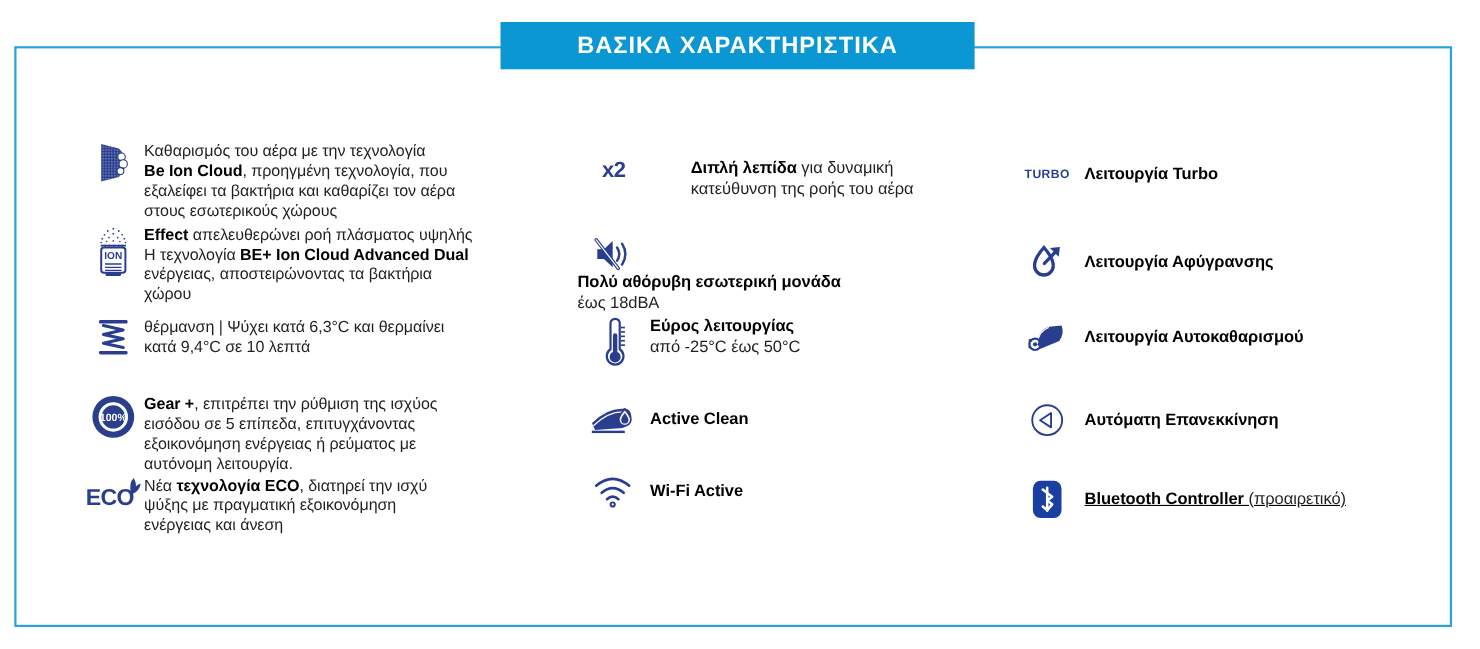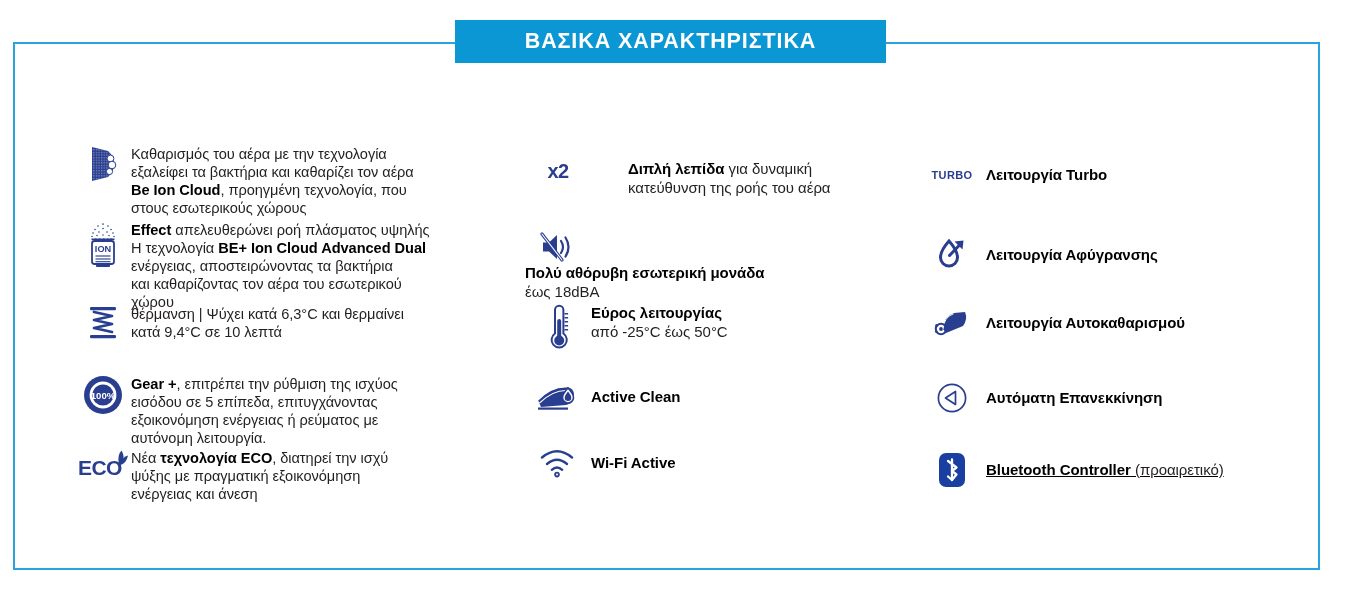--- a/index.html
+++ b/index.html
@@ -35,21 +35,21 @@
     color: #ffffff;
     font-size: 21.5px;
     font-weight: 700;
     letter-spacing: 0.9px;
     white-space: nowrap;
   }
 
   
   #cols {
     position: absolute;
-    left: 0; top: 16px; width: 1345px; height: 500px;
+    left: 0; top: 0; width: 1345px; height: 500px;
   }
   .col { position: absolute; top: 0; }
   #col1 { left: 75px;  width: 420px; }
   #col2 { left: 525px; width: 380px; }
   #col3 { left: 918px; width: 400px; }
 
   .item {
     position: absolute;
     display: flex;
     align-items: flex-start;
@@ -125,22 +125,22 @@
           </defs>
           <path d="M4 3 L20 7 Q26 12 26 20 Q26 28 20 33 L4 37 Z" fill="#2A3E8F"></path>
           <path d="M4 3 L20 7 Q26 12 26 20 Q26 28 20 33 L4 37 Z" fill="url(#dots1)" opacity="0.75"></path>
           <circle cx="22.5" cy="14.5" r="3.4" fill="#ffffff" stroke="#2A3E8F" stroke-width="1"></circle>
           <circle cx="24" cy="21" r="3.8" fill="#ffffff" stroke="#2A3E8F" stroke-width="1"></circle>
           <circle cx="21.5" cy="27.5" r="3.1" fill="#ffffff" stroke="#2A3E8F" stroke-width="1"></circle>
         </svg>
       </span>
       <span class="txt">
           <div><span>Καθαρισμός του αέρα με την τεχνολογία</span></div>
+          <div><b>Be Ion Cloud</b><span>, προηγμένη τεχνολογία, που</span></div>
           <div><span>εξαλείφει τα βακτήρια και καθαρίζει τον αέρα</span></div>
-          <div><b>Be Ion Cloud</b><span>, προηγμένη τεχνολογία, που</span></div>
           <div><span>στους εσωτερικούς χώρους</span></div>
         </span>
     </div>
 
     <div class="item" id="c1i1">
       <span class="ic">
         <svg width="34" height="52" viewBox="0 0 34 52">
           <g fill="#2A3E8F">
             <circle cx="17" cy="4" r="0.85"></circle>
               <circle cx="12" cy="6" r="0.8"></circle>
@@ -171,21 +171,20 @@
             <line x1="9.5" y1="39" x2="24.5" y2="39"></line>
             <line x1="9.5" y1="41.7" x2="24.5" y2="41.7"></line>
           </g>
           <rect x="10" y="44" width="14" height="3" rx="1" fill="#2A3E8F"></rect>
         </svg>
       </span>
       <span class="txt">
           <div><b>Effect</b><span> απελευθερώνει ροή πλάσματος υψηλής</span></div>
           <div><span>Η τεχνολογία </span><b>BE+ Ion Cloud Advanced Dual</b></div>
           <div><span>ενέργειας, αποστειρώνοντας τα βακτήρια</span></div>
-          <div><span>και καθαρίζοντας τον αέρα του εσωτερικού</span></div>
           <div><span>χώρου</span></div>
         </span>
     </div>
 
     <div class="item" id="c1i2">
       <span class="ic">
         <svg width="34" height="40" viewBox="0 0 34 40">
           <rect x="4" y="3" width="26" height="3.2" rx="1.3" fill="#2A3E8F"></rect>
           <rect x="4" y="31" width="26" height="3.2" rx="1.3" fill="#2A3E8F"></rect>
           <path d="M8 8 L26 12 L8 16 L26 20 L8 24 L26 28" fill="none" stroke="#2A3E8F" stroke-width="2.8" stroke-linecap="round" stroke-linejoin="round"></path>

